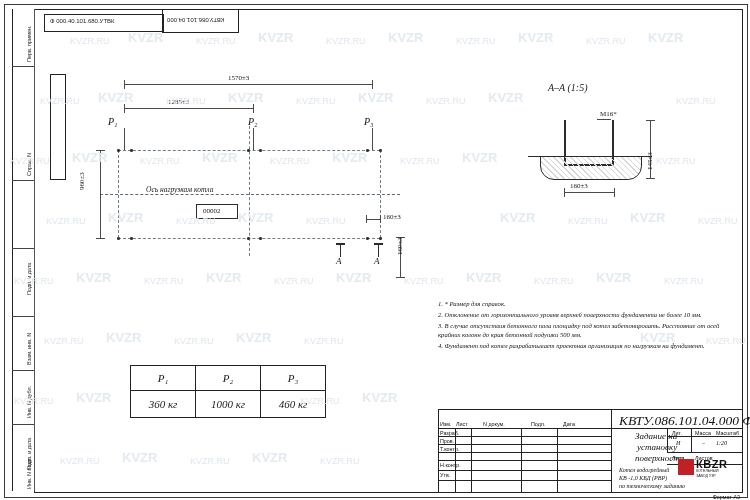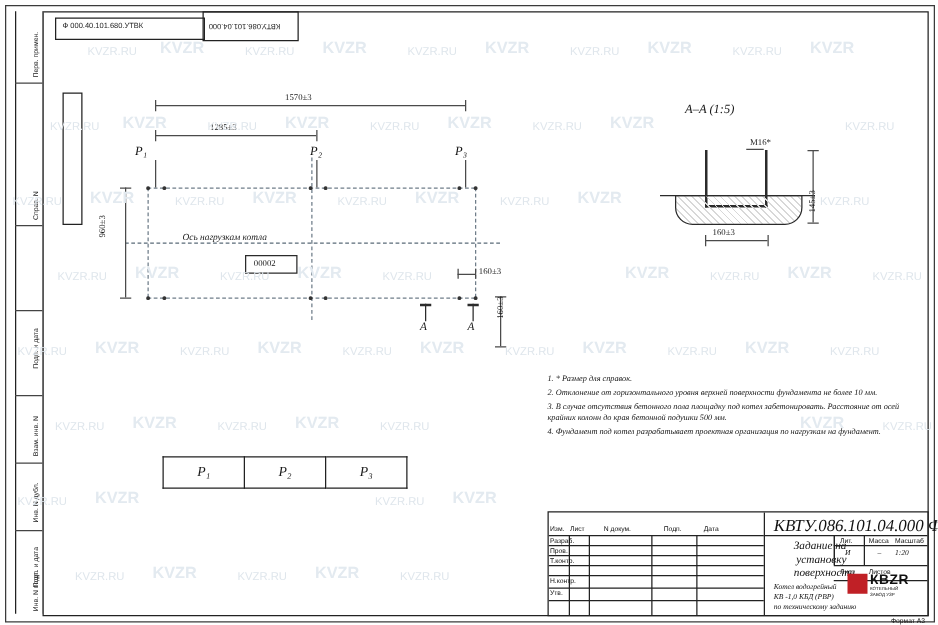--- a/index.html
+++ b/index.html
@@ -193,20 +193,25 @@
     <p>4. Фундамент под котел разрабатывает проектная организация по нагрузкам на фундамент.</p>
   </div>
 
   <table class="ptable">
     <tbody>
         <tr>
       <td class="hd">P₁</td>
       <td class="hd">P₂</td>
       <td class="hd">P₃</td>
     </tr>
+    <tr>
+      <td>360 кг</td>
+      <td>1000 кг</td>
+      <td>460 кг</td>
+    </tr>
   </tbody>
     </table>
 
   <div class="tb">
 
     <div class="tbl" style="left:0;top:18px;width:172px;height:1px;"></div>
     <div class="tbl" style="left:0;top:26px;width:172px;height:1px;"></div>
     <div class="tbl" style="left:0;top:34px;width:172px;height:1px;"></div>
     <div class="tbl" style="left:0;top:42px;width:172px;height:1px;"></div>
     <div class="tbl" style="left:0;top:50px;width:172px;height:1px;"></div>

